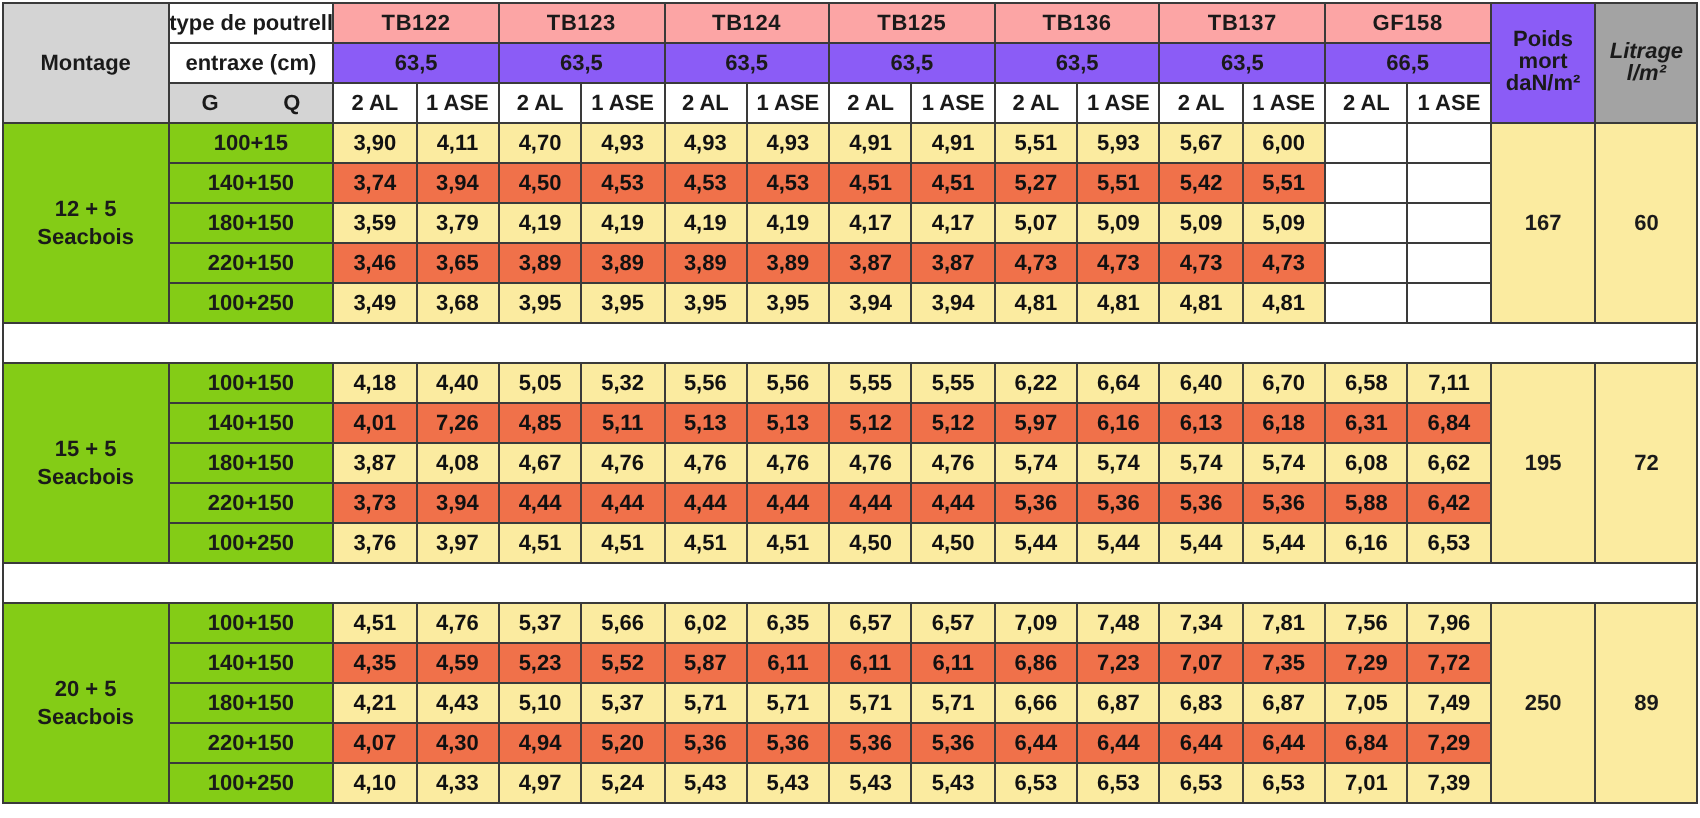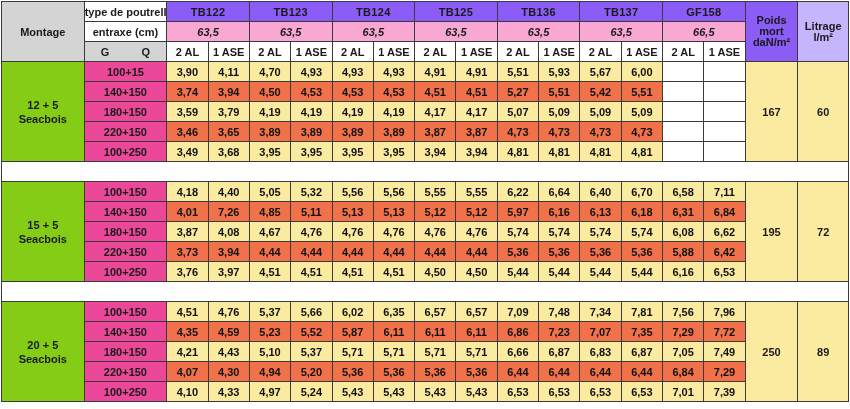--- a/index.html
+++ b/index.html
@@ -44,30 +44,29 @@
   }
   .hdr-label {
     background: #ffffff;
     font-size: 10px;
     font-weight: normal;
     font-style: normal;
     text-align: left;
     padding-left: 5px;
   }
   .hdr-beam {
+    background: #fca5a5;
+    font-size: 15px;
+    font-weight: bold;
+    letter-spacing: 0.3px;
+  }
+  .hdr-entraxe {
     background: #8b5cf6;
-    font-size: 15px;
-    font-weight: bold;
-    letter-spacing: 0.3px;
-  }
-  .hdr-entraxe {
-    background: #f9a8d4;
     font-size: 11px;
     font-weight: normal;
-    font-style: italic;
   }
   .hdr-sub {
     background: #ffffff;
     font-size: 10px;
     font-weight: bold;
     margin-left: 28px;
   }
   .hdr-gq {
     background: #d4d4d4;
     font-size: 10px;
@@ -75,37 +74,38 @@
   }
   .hdr-poids {
     background: #8b5cf6;
     font-size: 10px;
     font-weight: bold;
     line-height: 11px;
     white-space: normal;
     padding: 0 2px;
   }
   .hdr-litrage {
-    background: #c4b5fd;
+    background: #a3a3a3;
     font-size: 10px;
     font-weight: bold;
     line-height: 11px;
     white-space: normal;
     padding: 0 2px;
+    font-style: italic;
   }
   
   .grp {
     background: #84cc16;
     font-size: 12px;
     font-weight: bold;
     line-height: 14px;
     white-space: normal;
   }
   .gq {
-    background: #ec4899;
+    background: #84cc16;
     font-size: 11px;
     font-weight: bold;
   }
   .v-yellow {
     background: #fbeba0;
     color: #111111;
   }
   .v-orange {
     background: #f0714a;
     color: #111111;

